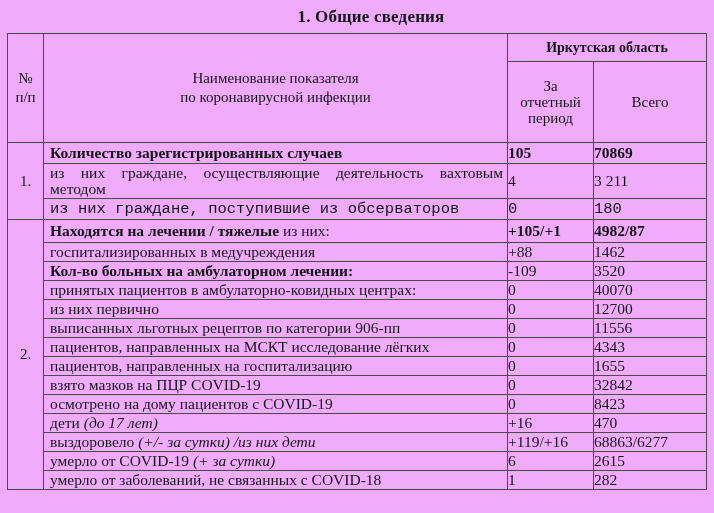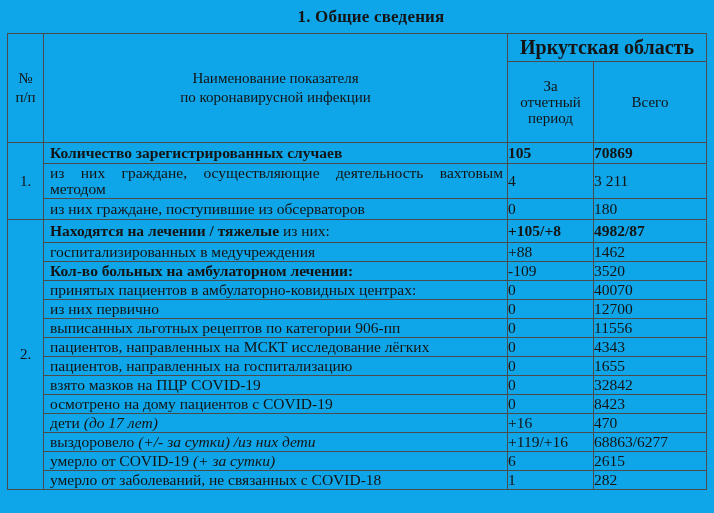--- a/index.html
+++ b/index.html
@@ -5,21 +5,21 @@
   html, body {
     margin: 0;
     padding: 0;
     background: #ffffff;
   }
   .page {
     position: relative;
     width: 714px;
     height: 513px;
     overflow: hidden;
-    background: #0ea5e9;
+    background: #f0abfc;
     font-family: "Liberation Serif", serif;
     color: #141414;
   }
   .doc-title {
     position: absolute;
     top: 7px;
     left: 0;
     width: 714px;
     text-align: center;
     transform: translateX(14px);
@@ -39,33 +39,33 @@
     border: 1px solid #4b4b4b;
     padding: 0;
     vertical-align: middle;
     overflow: hidden;
   }
   thead tr:nth-child(1) { height: 28px; }
   thead tr:nth-child(2) { height: 81px; }
   tbody tr { height: 15px; }
   tbody tr:nth-child(1) { height: 21px; }
   tbody tr:nth-child(2) { height: 34px; }
-  tbody tr:nth-child(3) { height: 21px; }
+  tbody tr:nth-child(3) { height: 21px; font-family: Liberation Mono, monospace; }
   tbody tr:nth-child(4) { height: 23px; }
 
   th.h-num, th.h-indicator {
     font-weight: normal;
     font-size: 15px;
     text-align: center;
     white-space: pre-line;
     line-height: 19px;
   }
   th.h-region {
     font-weight: bold;
-    font-size: 20px;
+    font-size: 14px;
     text-align: center;
   }
   th.h-period, th.h-total {
     font-weight: normal;
     font-size: 15px;
     text-align: center;
     white-space: pre-line;
     line-height: 16px;
   }
   td.num-cell {
@@ -131,21 +131,21 @@
           <td class="value-cell">3 211</td>
         </tr>
         <tr>
           <td class="label-cell"><span>из них граждане, поступившие из обсерваторов</span></td>
           <td class="value-cell">0</td>
           <td class="value-cell">180</td>
         </tr>
         <tr>
           <td class="num-cell" rowspan="14">2.</td>
           <td class="label-cell"><span class="bold">Находятся на лечении / тяжелые</span><span> из них:</span></td>
-          <td class="value-cell bold">+105/+8</td>
+          <td class="value-cell bold">+105/+1</td>
           <td class="value-cell bold">4982/87</td>
         </tr>
         <tr>
           <td class="label-cell"><span>госпитализированных в медучреждения</span></td>
           <td class="value-cell">+88</td>
           <td class="value-cell">1462</td>
         </tr>
         <tr>
           <td class="label-cell"><span class="bold">Кол-во больных на амбулаторном лечении:</span></td>
           <td class="value-cell">-109</td>

